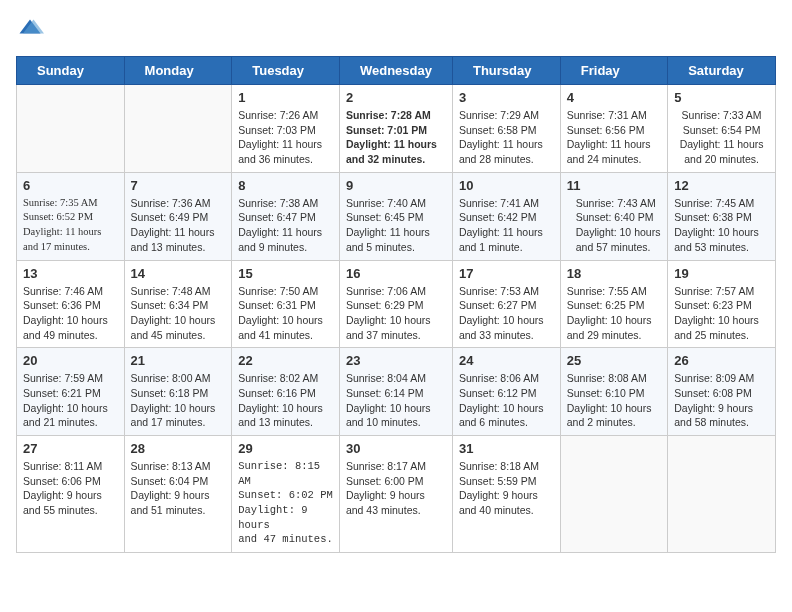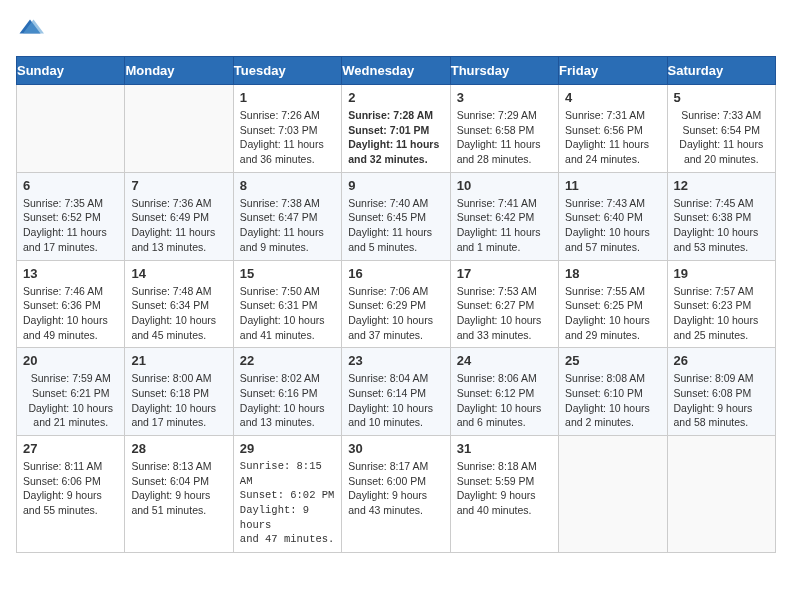--- a/index.html
+++ b/index.html
@@ -40,21 +40,21 @@
     }
     .calendar {
       width: 100%;
       border-collapse: collapse;
       border: 1px solid #ccc;
     }
     .calendar th {
       background-color: #2a6db5;
       color: #fff;
       text-align: left;
-      padding: 6px 0;
+      padding: 6px 20px;
       font-size: 13px;
       font-weight: bold;
       border: 1px solid #1e5499;
     }
     .calendar td {
       border: 1px solid #ccc;
       vertical-align: top;
       padding: 5px 6px;
       width: 108px;
       min-height: 80px;
@@ -152,21 +152,21 @@
           <span class="day-number">5</span>
           <div class="day-info" style="white-space: pre-line; text-align: center;">Sunrise: 7:33 AM
 Sunset: 6:54 PM
 Daylight: 11 hours
 and 20 minutes.</div>
         </td>
       </tr>
       <tr>
         <td>
           <span class="day-number">6</span>
-          <div class="day-info" style="white-space: pre-line;">Sunrise: 7:35 AM
+          <div class="day-info" style="white-space: pre-line; font-family: Liberation Serif, serif;">Sunrise: 7:35 AM
 Sunset: 6:52 PM
 Daylight: 11 hours
 and 17 minutes.</div>
         </td>
         <td>
           <span class="day-number">7</span>
           <div class="day-info" style="white-space: pre-line;">Sunrise: 7:36 AM
 Sunset: 6:49 PM
 Daylight: 11 hours
 and 13 minutes.</div>
@@ -187,21 +187,21 @@
         </td>
         <td>
           <span class="day-number">10</span>
           <div class="day-info" style="white-space: pre-line;">Sunrise: 7:41 AM
 Sunset: 6:42 PM
 Daylight: 11 hours
 and 1 minute.</div>
         </td>
         <td>
           <span class="day-number">11</span>
-          <div class="day-info" style="white-space: pre-line;">Sunrise: 7:43 AM
+          <div class="day-info" style="white-space: pre-line; margin-left: 9px;">Sunrise: 7:43 AM
 Sunset: 6:40 PM
 Daylight: 10 hours
 and 57 minutes.</div>
         </td>
         <td>
           <span class="day-number">12</span>
           <div class="day-info" style="white-space: pre-line;">Sunrise: 7:45 AM
 Sunset: 6:38 PM
 Daylight: 10 hours
 and 53 minutes.</div>
@@ -254,21 +254,21 @@
           <span class="day-number">19</span>
           <div class="day-info" style="white-space: pre-line;">Sunrise: 7:57 AM
 Sunset: 6:23 PM
 Daylight: 10 hours
 and 25 minutes.</div>
         </td>
       </tr>
       <tr>
         <td>
           <span class="day-number">20</span>
-          <div class="day-info" style="white-space: pre-line; text-align: center;">Sunrise: 7:59 AM
+          <div class="day-info" style="white-space: pre-line;">Sunrise: 7:59 AM
 Sunset: 6:21 PM
 Daylight: 10 hours
 and 21 minutes.</div>
         </td>
         <td>
           <span class="day-number">21</span>
           <div class="day-info" style="white-space: pre-line;">Sunrise: 8:00 AM
 Sunset: 6:18 PM
 Daylight: 10 hours
 and 17 minutes.</div>

